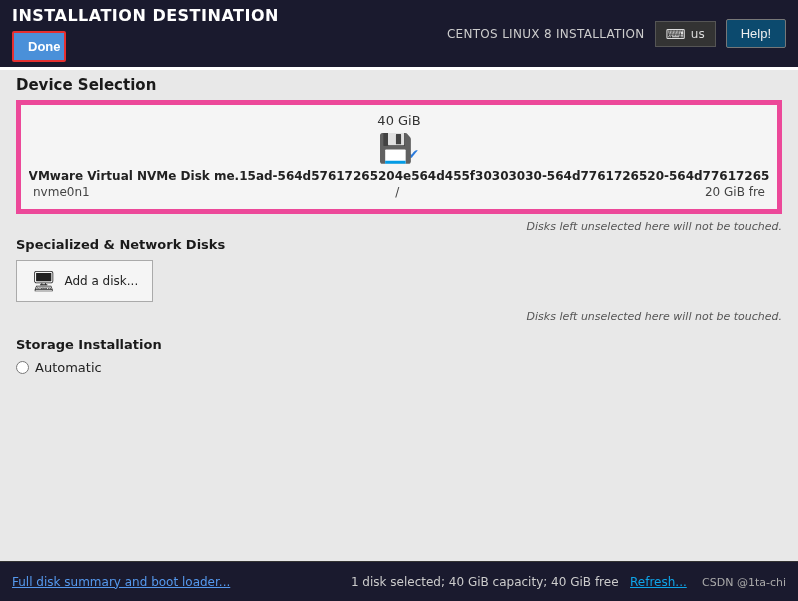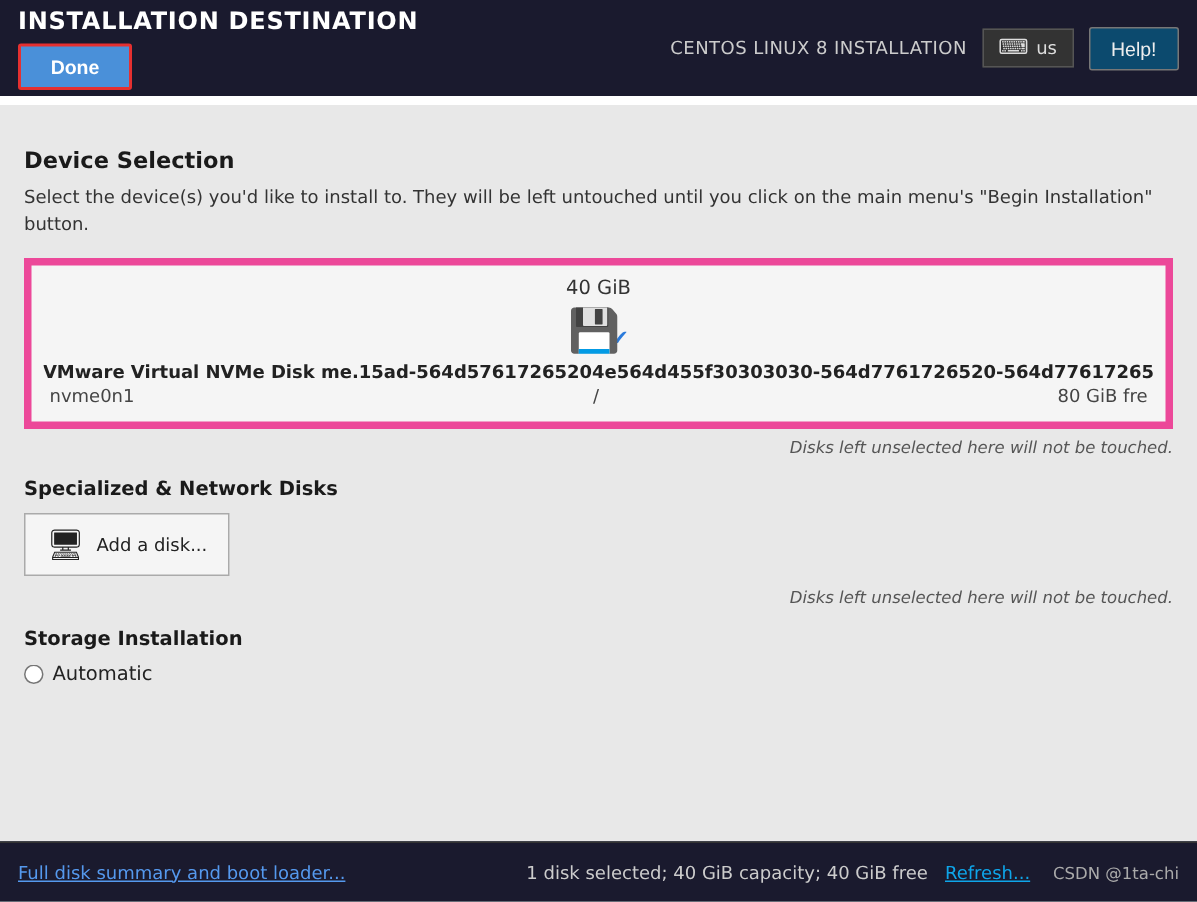--- a/index.html
+++ b/index.html
@@ -13,21 +13,21 @@
       overflow: hidden;
     }
 
     
     .header {
       display: flex;
       align-items: center;
       background: #1a1a2e;
       padding: 8px 12px;
       height: 70px;
-      border-bottom: 6px solid #ffffff;
+      border-bottom: 3px solid #ffffff;
     }
     .header-left {
       flex: 1;
       display: flex;
       flex-direction: column;
       gap: 6px;
     }
     .header-title {
       color: #ffffff;
       font-size: 16px;
@@ -37,21 +37,21 @@
     }
     .done-button {
       background: #4a90d9;
       color: white;
       border: 2px solid #e53030;
       padding: 6px 14px;
       font-size: 13px;
       font-weight: bold;
       cursor: pointer;
       border-radius: 2px;
-      width: 76px;
+      width: 54px;
     }
     .header-right {
       display: flex;
       align-items: center;
       gap: 10px;
     }
     .centos-label {
       color: #cccccc;
       font-size: 12px;
       text-transform: uppercase;
@@ -78,21 +78,21 @@
       padding: 6px 14px;
       font-size: 13px;
       cursor: pointer;
       border-radius: 2px;
     }
 
     
     .main-content {
       background: #e8e8e8;
       color: #222;
-      padding: 28px 16px;
+      padding: 6px 16px;
       height: calc(601px - 70px - 40px);
       overflow-y: auto;
     }
 
     .section-title {
       font-size: 15px;
       font-weight: bold;
       color: #1a1a1a;
       margin-bottom: 6px;
     }
@@ -166,21 +166,21 @@
     .disk-note {
       text-align: right;
       font-size: 11px;
       color: #555;
       margin-top: 4px;
       font-style: italic;
     }
 
     
     .specialized-section {
-      margin-top: 14px;
+      margin-top: 4px;
     }
     .add-disk-card {
       border: 1px solid #aaa;
       background: #f5f5f5;
       display: inline-flex;
       align-items: center;
       gap: 8px;
       padding: 8px 14px;
       cursor: pointer;
       margin-bottom: 4px;
@@ -267,35 +267,34 @@
       <span class="keyboard-icon">⌨</span>
       <span>us</span>
     </div>
     <button class="help-button">Help!</button>
   </div>
 </div>
 
 <div class="main-content">
 
   <div class="section-title">Device Selection</div>
-  <div class="section-description">Select the device(s) you'd like to install to.  They will be left untouched until you click on the main menu's "Begin Installation" button.</div>
 
 
   <div class="disk-card">
     <div class="disk-card-inner">
       <div class="disk-size">40 GiB</div>
       <div class="disk-icon-area">
         <span class="disk-icon">💾</span>
         <span class="check-overlay">✔</span>
       </div>
       <div class="disk-name">VMware Virtual NVMe Disk me.15ad-564d57617265204e564d455f30303030-564d7761726520-564d77617265</div>
       <div class="disk-details">
         <span>nvme0n1</span>
         <span>/</span>
-        <span>80 GiB fre</span>
+        <span>20 GiB fre</span>
       </div>
     </div>
   </div>
   <div class="disk-note">Disks left unselected here will not be touched.</div>
 
   <div class="specialized-section">
     <div class="subsection-title">Specialized &amp; Network Disks</div>
     <div class="add-disk-card">
       <span class="add-disk-icon">🖥</span>
       <span class="add-disk-label">Add a disk...</span>

